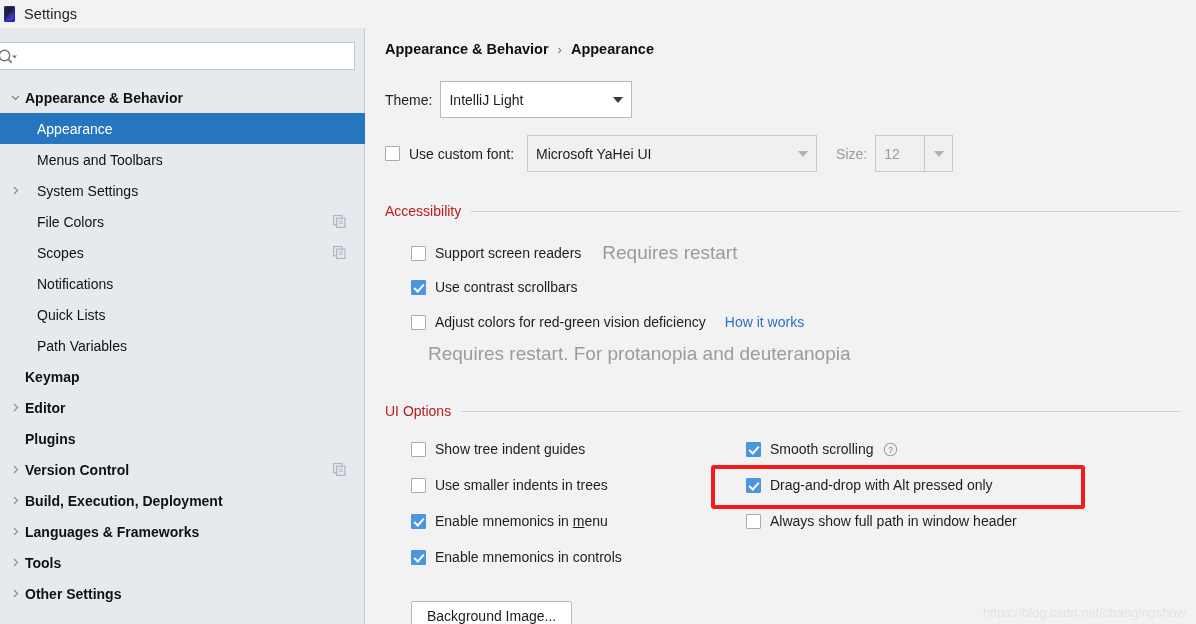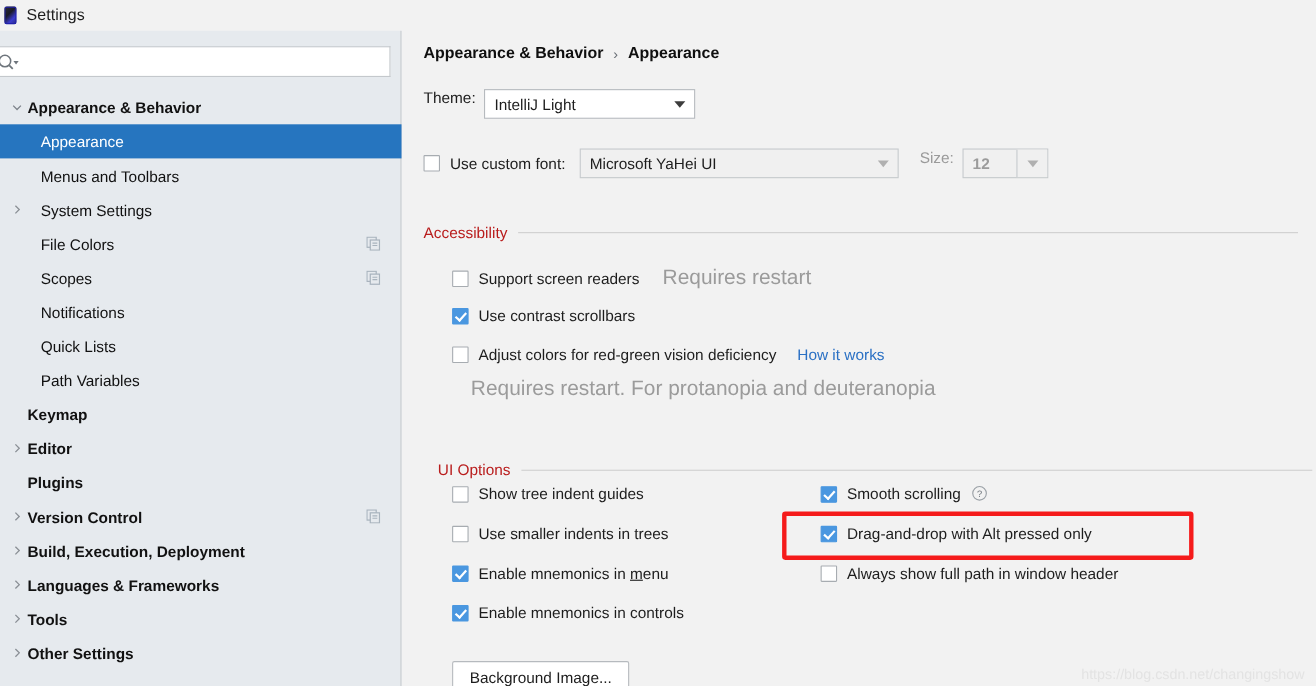--- a/index.html
+++ b/index.html
@@ -84,28 +84,28 @@
     background: #f2f2f2;
   }
   .breadcrumb {
     position: absolute; left: 19px; top: 13px;
     font-size: 14.5px; font-weight: bold; color: #0f0f0f;
     display: flex; align-items: center; gap: 0px;
   }
   .breadcrumb .crumb { white-space: nowrap; }
   .breadcrumb .sep { margin: 0 9px; color: #6b7077; font-weight: normal; font-size: 13px; }
 
-  .row { position: absolute; display: flex; }
+  .row { position: absolute; display: flex; align-items: center; }
 
   .lbl { font-size: 14px; color: #1d1d1d; }
   .lbl.dim { color: #9a9a9a; }
 
   .combo {
     position: relative; background: #ffffff;
-    border: 1px solid #b6babe; height: 27px;
+    border: 1px solid #b6babe; height: 37px;
     display: flex; align-items: center;
   }
   .combo.gray { background: #f0f0f0; border-color: #c6cacd; }
   .combo .ctext {
     font-size: 14px; color: #1d1d1d; padding-left: 8px; white-space: nowrap;
   }
   .combo.gray .ctext { color: #9b9b9b; }
   .combo .carrow {
     position: absolute; right: 0; top: 0; bottom: 0;
     width: 26px; display: flex; align-items: center; justify-content: center;
@@ -325,21 +325,21 @@
           </span>
         <span class="ctxt">Use custom font:</span>
       </div>
       <div class="combo gray" style="width:290px; margin-left:13px;">
         <span class="ctext" style="color:#1d1d1d;">Microsoft YaHei UI</span>
         <span class="carrow">
             <i class="tri dim"></i>
           </span>
       </div>
       <span class="lbl dim" style="margin-left:19px;">Size:</span>
-      <div class="combo gray" style="width:78px; margin-left:8px;font-weight:bold;">
+      <div class="combo gray" style="width:78px; margin-left:8px;">
         <span class="ctext">12</span>
         <span class="spinbtn">
             <i class="tri dim"></i>
           </span>
       </div>
     </div>
 
     <div class="section" style="left:19px; top:175px; width:795px;">
       <span class="stitle">Accessibility</span>
       <span class="srule" style="flex:1;"></span>
@@ -371,21 +371,21 @@
           </span>
         <span class="ctxt">Adjust colors for red-green vision deficiency</span>
       </div>
       <span class="link" style="margin-left:19px;">How it works</span>
     </div>
 
     <div class="row" style="left:62px; top:315px;">
       <span class="hint">Requires restart. For protanopia and deuteranopia</span>
     </div>
 
-    <div class="section" style="left:32px; top:375px; width:795px;margin-top:16px;">
+    <div class="section" style="left:19px; top:375px; width:795px;">
       <span class="stitle">UI Options</span>
       <span class="srule" style="flex:1;"></span>
     </div>
 
     <div class="row" style="left:45px; top:413px;">
       <div class="cbrow">
         <span class="cb">
             <span class="box"></span>
           </span>
         <span class="ctxt">Show tree indent guides</span>

